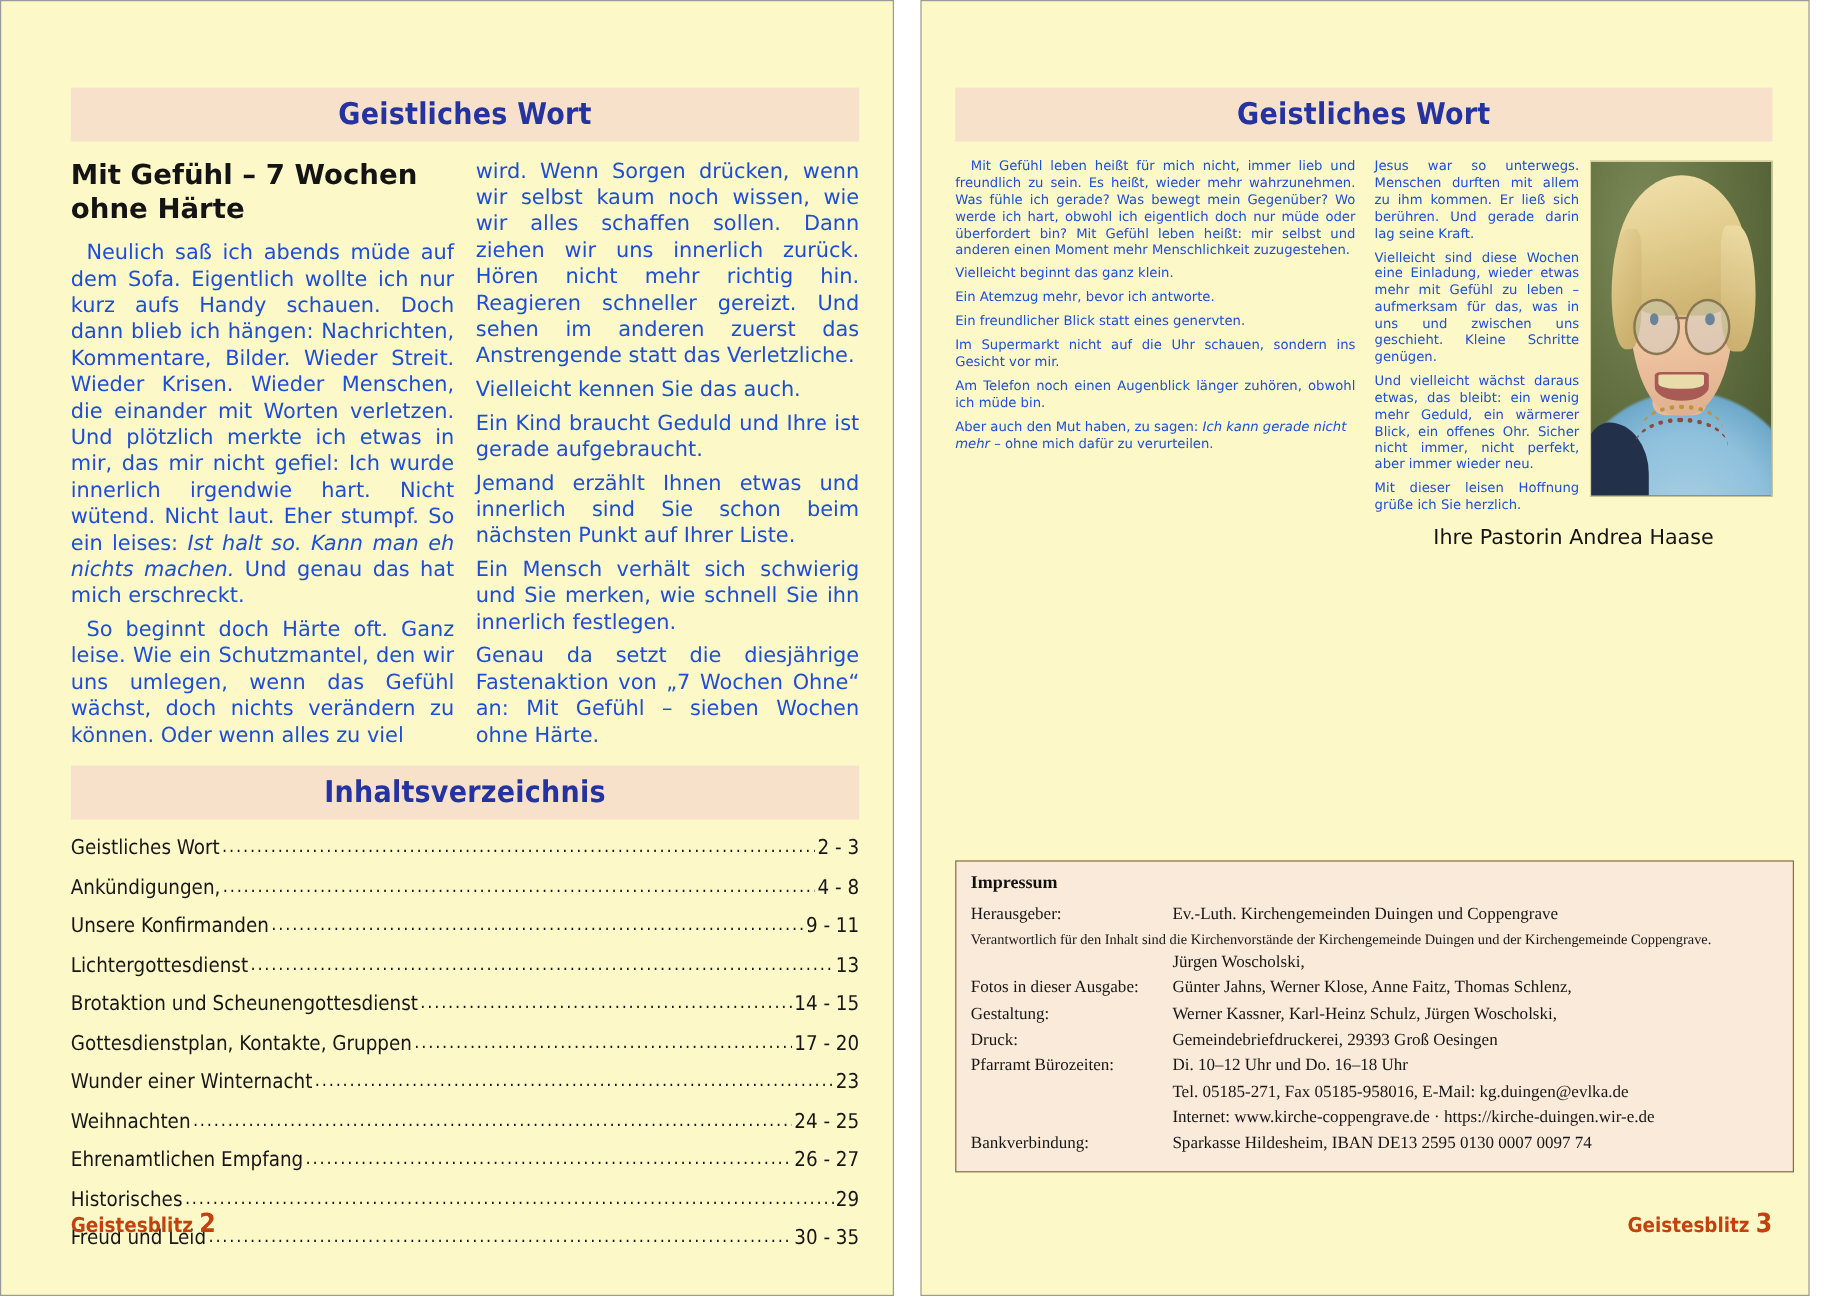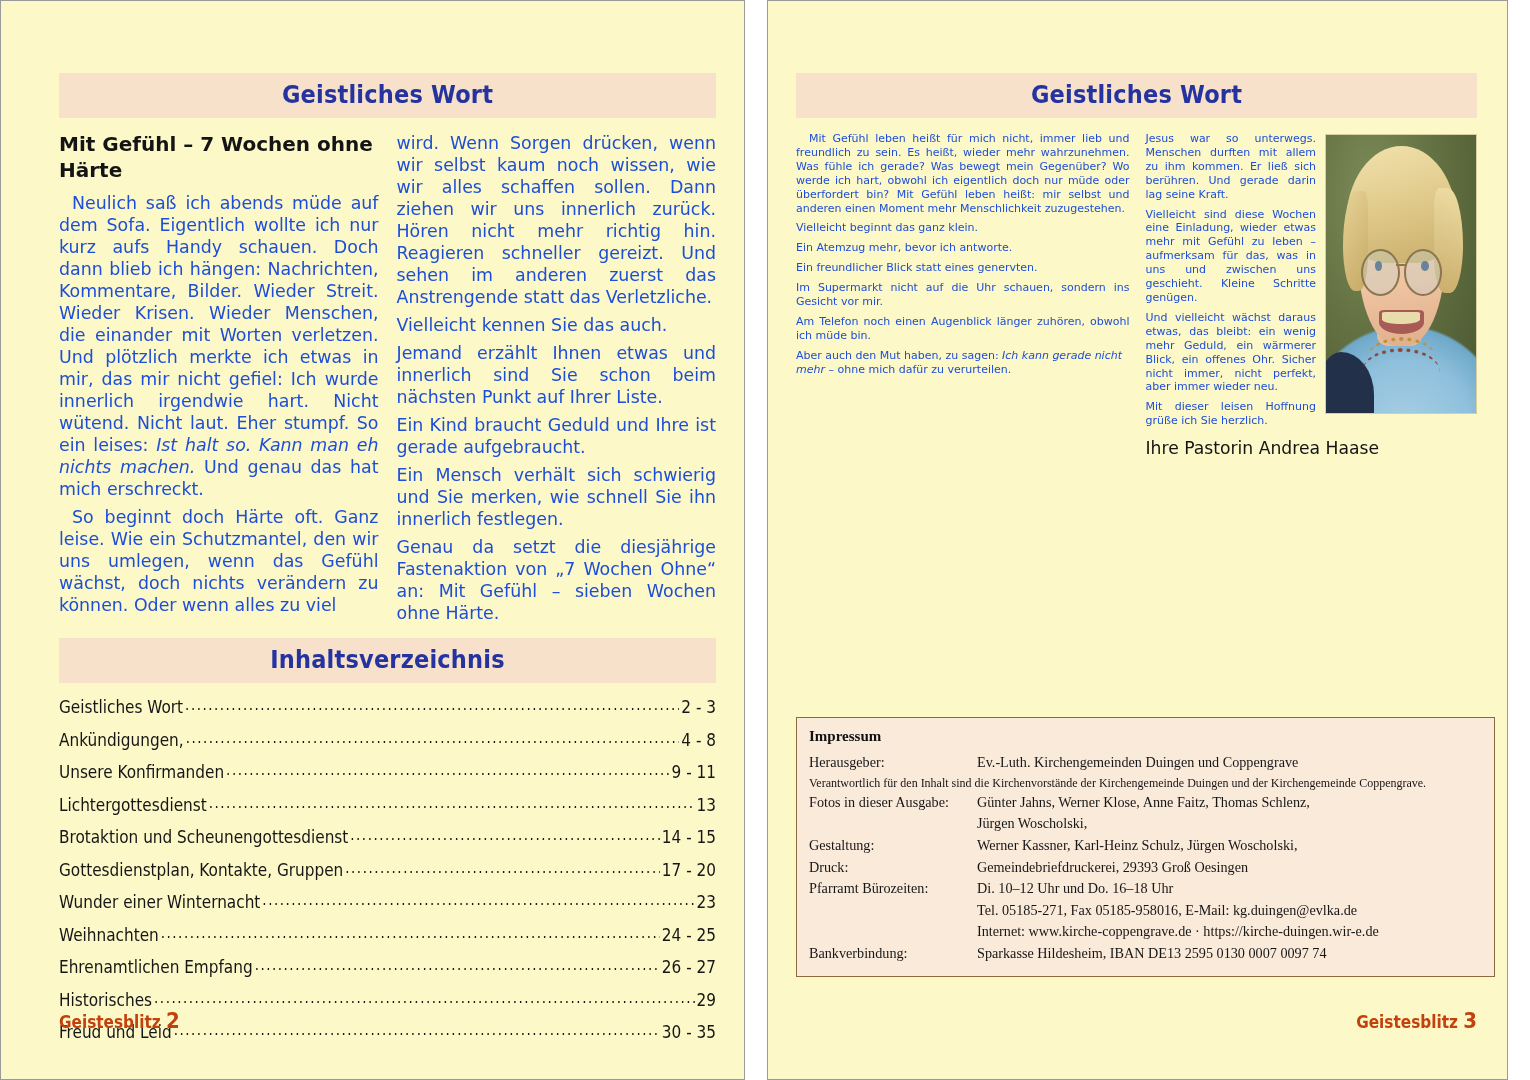--- a/index.html
+++ b/index.html
@@ -50,21 +50,21 @@
   }
 
   
   .cols2{
     display:flex;
     gap:18px;
   }
   .col{ width:50%; }
   .art-head{
     font-weight:bold;
-    font-size:20px;
+    font-size:23px;
     line-height:1.28;
     color:#141414;
     margin:0 0 9px 0;
   }
   p.body{
     margin:0 0 6px 0;
     font-size:17.4px;
     line-height:1.265;
     color:#1d4ed8;
     text-align:justify;
@@ -192,21 +192,21 @@
     position:absolute;left:27%;bottom:12%;width:46%;height:14%;
     border-top:4px dotted #c0913f;border-radius:50%;
   }
   .ph-neck-l2{
     position:absolute;left:24%;bottom:6%;width:52%;height:16%;
     border-top:4px dotted #8d4a3a;border-radius:50%;
   }
 
   .r-left p.body, .r-right p.body{ font-size:11px; }
   .sig{
-    text-align:left;
+    text-align:center;
     font-size:17.2px;
     margin-top:10px;
     color:#141414;
   }
 
   
   .impressum{
     position:absolute;
     left:28px; right:12px; top:716px;
     background:#faeada;
@@ -253,22 +253,22 @@
           <div class="art-head">Mit Gefühl – 7 Wochen ohne Härte</div>
 
           <p class="body indent"><span>Neulich saß ich abends müde auf dem Sofa. Eigentlich wollte ich nur kurz aufs Handy schauen. Doch dann blieb ich hängen: Nachrichten, Kommentare, Bilder. Wieder Streit. Wieder Krisen. Wieder Menschen, die einander mit Worten verletzen. Und plötzlich merkte ich etwas in mir, das mir nicht gefiel: Ich wurde innerlich irgendwie hart. Nicht wütend. Nicht laut. Eher stumpf. So ein leises: </span><span class="it">Ist halt so. Kann man eh nichts machen.</span><span> Und genau das hat mich erschreckt.</span></p>
 
           <p class="body indent">So beginnt doch Härte oft. Ganz leise. Wie ein Schutzmantel, den wir uns umlegen, wenn das Gefühl wächst, doch nichts verändern zu können. Oder wenn alles zu viel</p>
         </div>
 
         <div class="col">
           <p class="body">wird. Wenn Sorgen drücken, wenn wir selbst kaum noch wissen, wie wir alles schaffen sollen. Dann ziehen wir uns innerlich zurück. Hören nicht mehr richtig hin. Reagieren schneller gereizt. Und sehen im anderen zuerst das Anstrengende statt das Verletzliche.</p>
           <p class="body">Vielleicht kennen Sie das auch.</p>
+          <p class="body">Ein Kind braucht Geduld und Ihre ist gerade aufgebraucht.</p>
           <p class="body">Jemand erzählt Ihnen etwas und innerlich sind Sie schon beim nächsten Punkt auf Ihrer Liste.</p>
-          <p class="body">Ein Kind braucht Geduld und Ihre ist gerade aufgebraucht.</p>
           <p class="body">Ein Mensch verhält sich schwierig und Sie merken, wie schnell Sie ihn innerlich festlegen.</p>
           <p class="body">Genau da setzt die diesjährige Fastenaktion von „7 Wochen Ohne“ an: Mit Gefühl – sieben Wochen ohne Härte.</p>
         </div>
       </div>
 
       <div class="toc">
         <div class="band">
           <div class="band-title">Inhaltsverzeichnis</div>
         </div>
         <div class="toc-list" id="toc-list">
@@ -394,26 +394,26 @@
       <div class="imp-title">Impressum</div>
 
       <div class="imp-row">
         <div class="imp-key">Herausgeber:</div>
         <div class="imp-val">Ev.-Luth. Kirchengemeinden Duingen und Coppengrave</div>
       </div>
 
       <div class="imp-full">Verantwortlich für den Inhalt sind die Kirchenvorstände der Kirchengemeinde Duingen und der Kirchengemeinde Coppengrave.</div>
 
       <div class="imp-row">
+        <div class="imp-key"></div>
+        <div class="imp-val">Jürgen Woscholski,</div>
+      </div>
+      <div class="imp-row">
         <div class="imp-key">Fotos in dieser Ausgabe:</div>
         <div class="imp-val">Günter Jahns, Werner Klose, Anne Faitz, Thomas Schlenz,</div>
-      </div>
-      <div class="imp-row">
-        <div class="imp-key"></div>
-        <div class="imp-val">Jürgen Woscholski,</div>
       </div>
 
       <div class="imp-row">
         <div class="imp-key">Gestaltung:</div>
         <div class="imp-val">Werner Kassner, Karl-Heinz Schulz, Jürgen Woscholski,</div>
       </div>
 
       <div class="imp-row">
         <div class="imp-key">Druck:</div>
         <div class="imp-val">Gemeindebriefdruckerei, 29393 Groß Oesingen</div>

